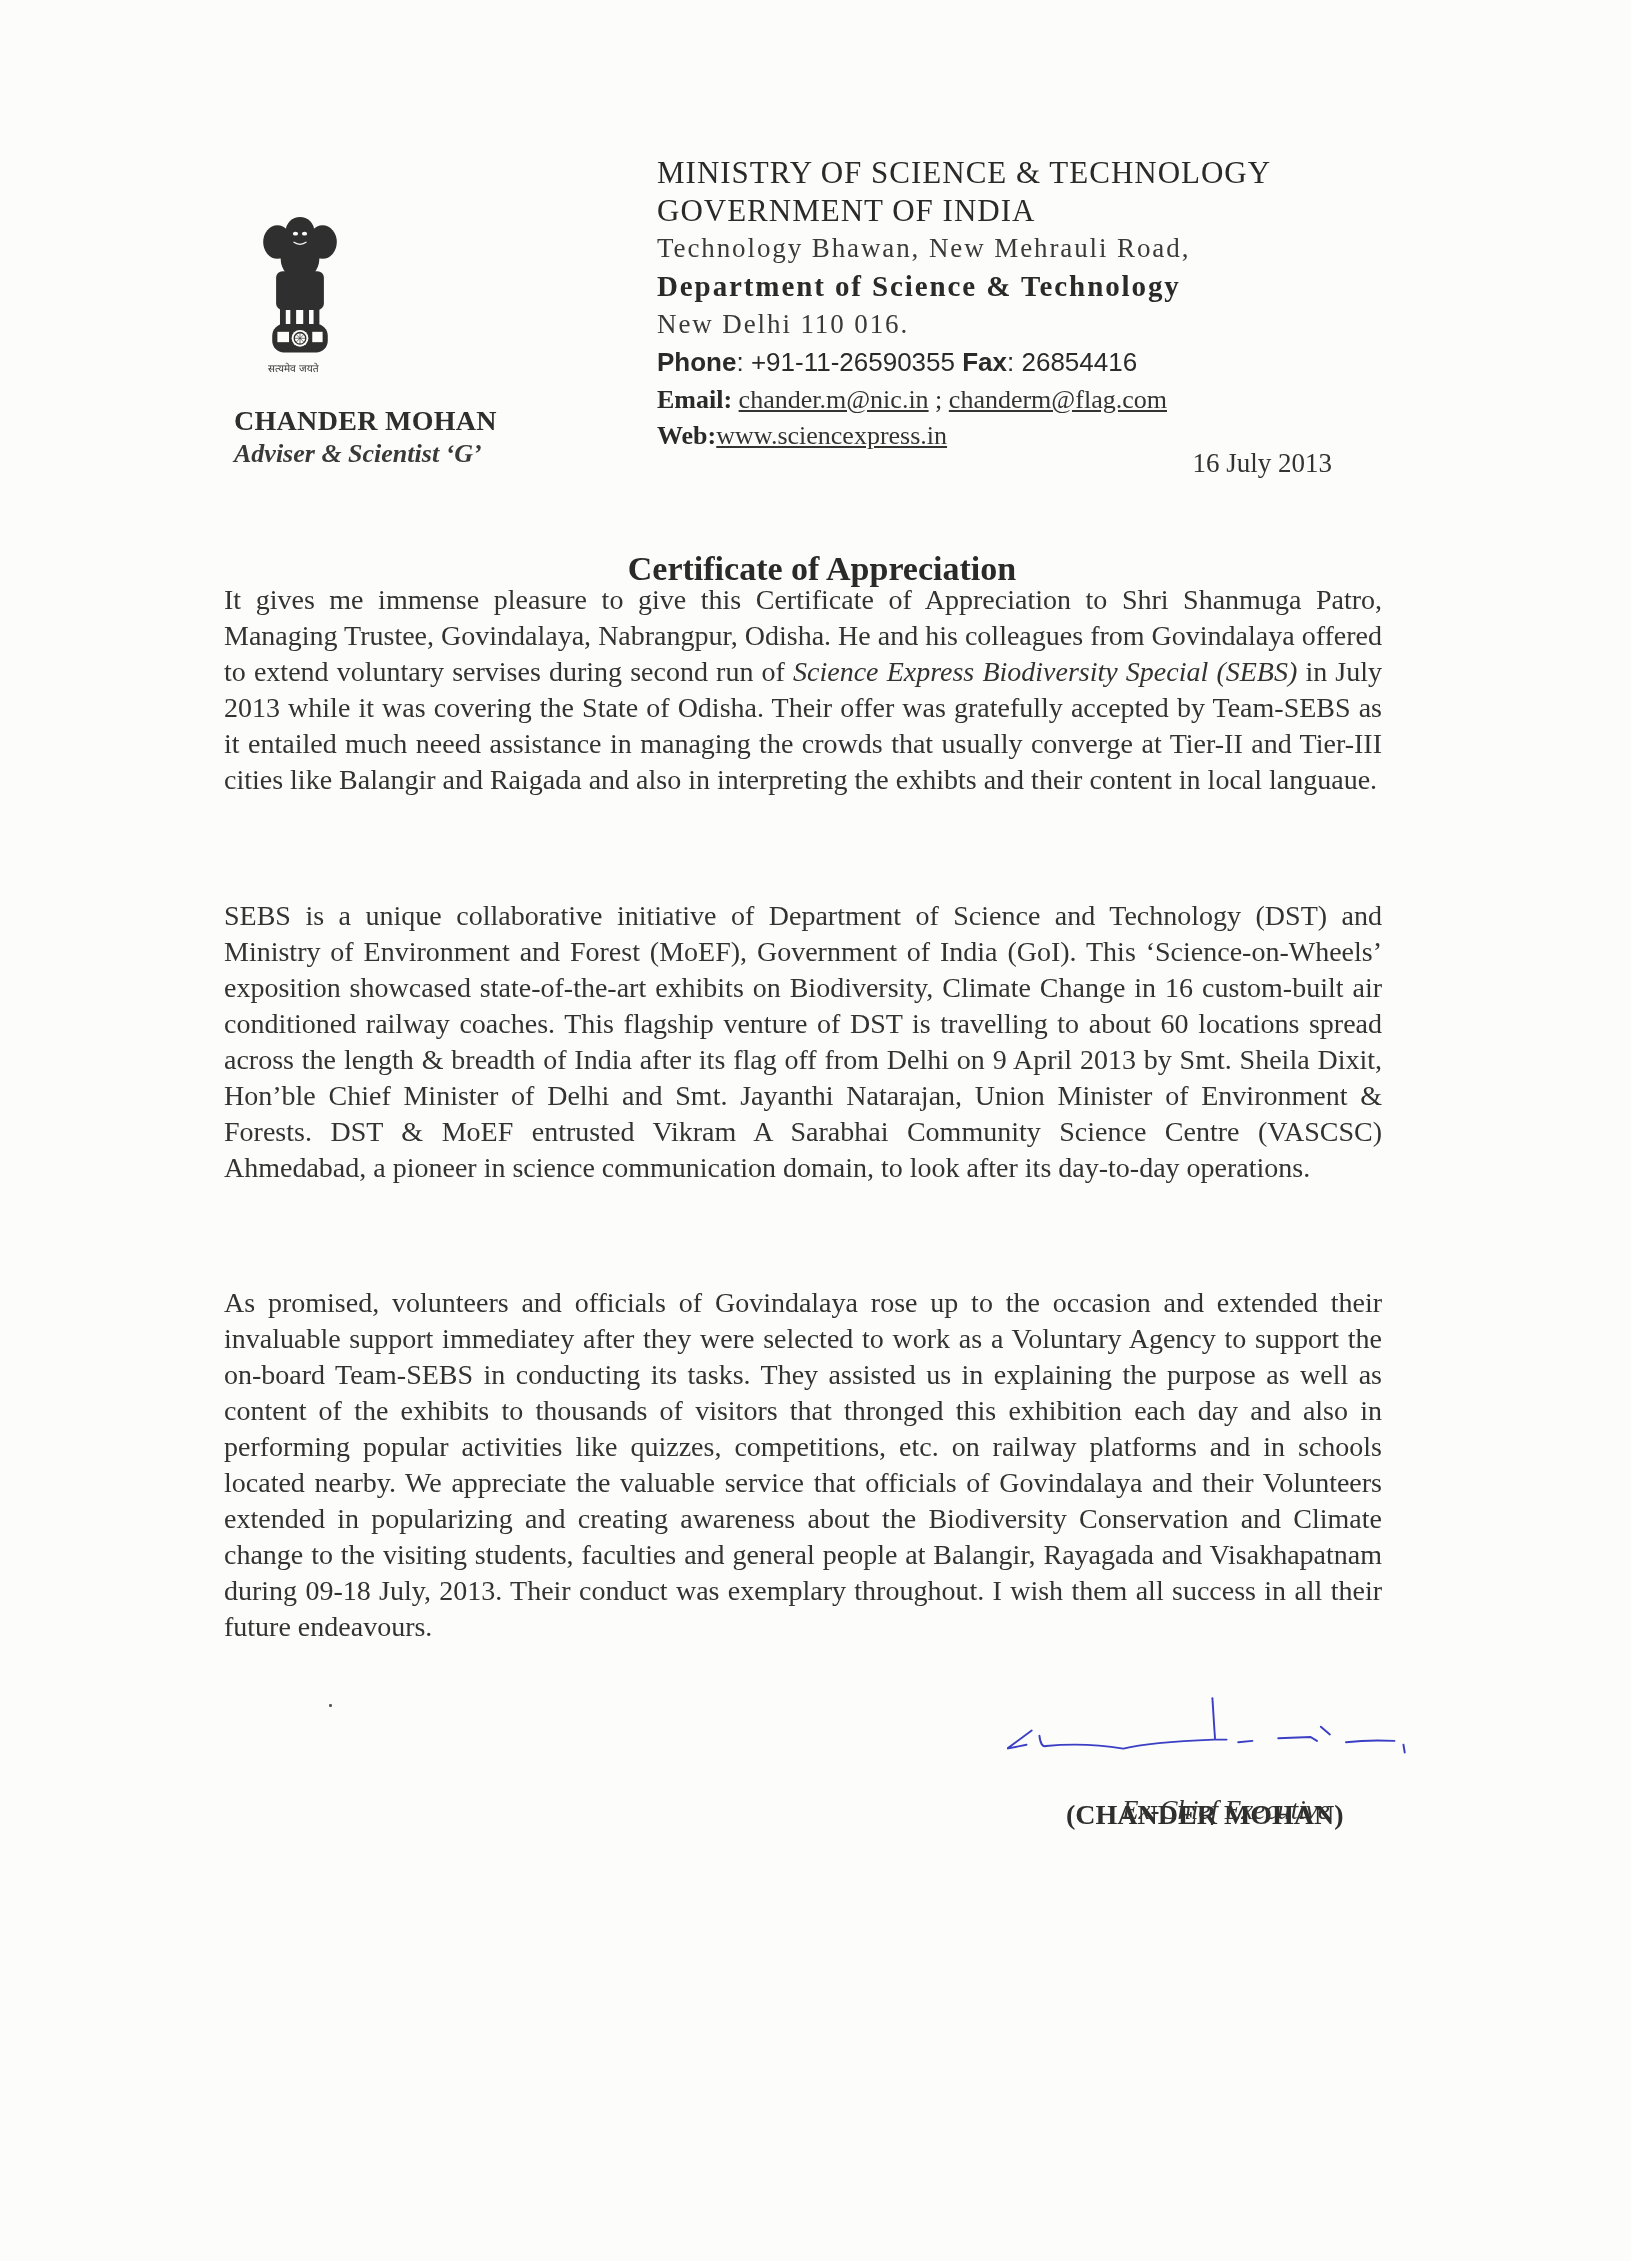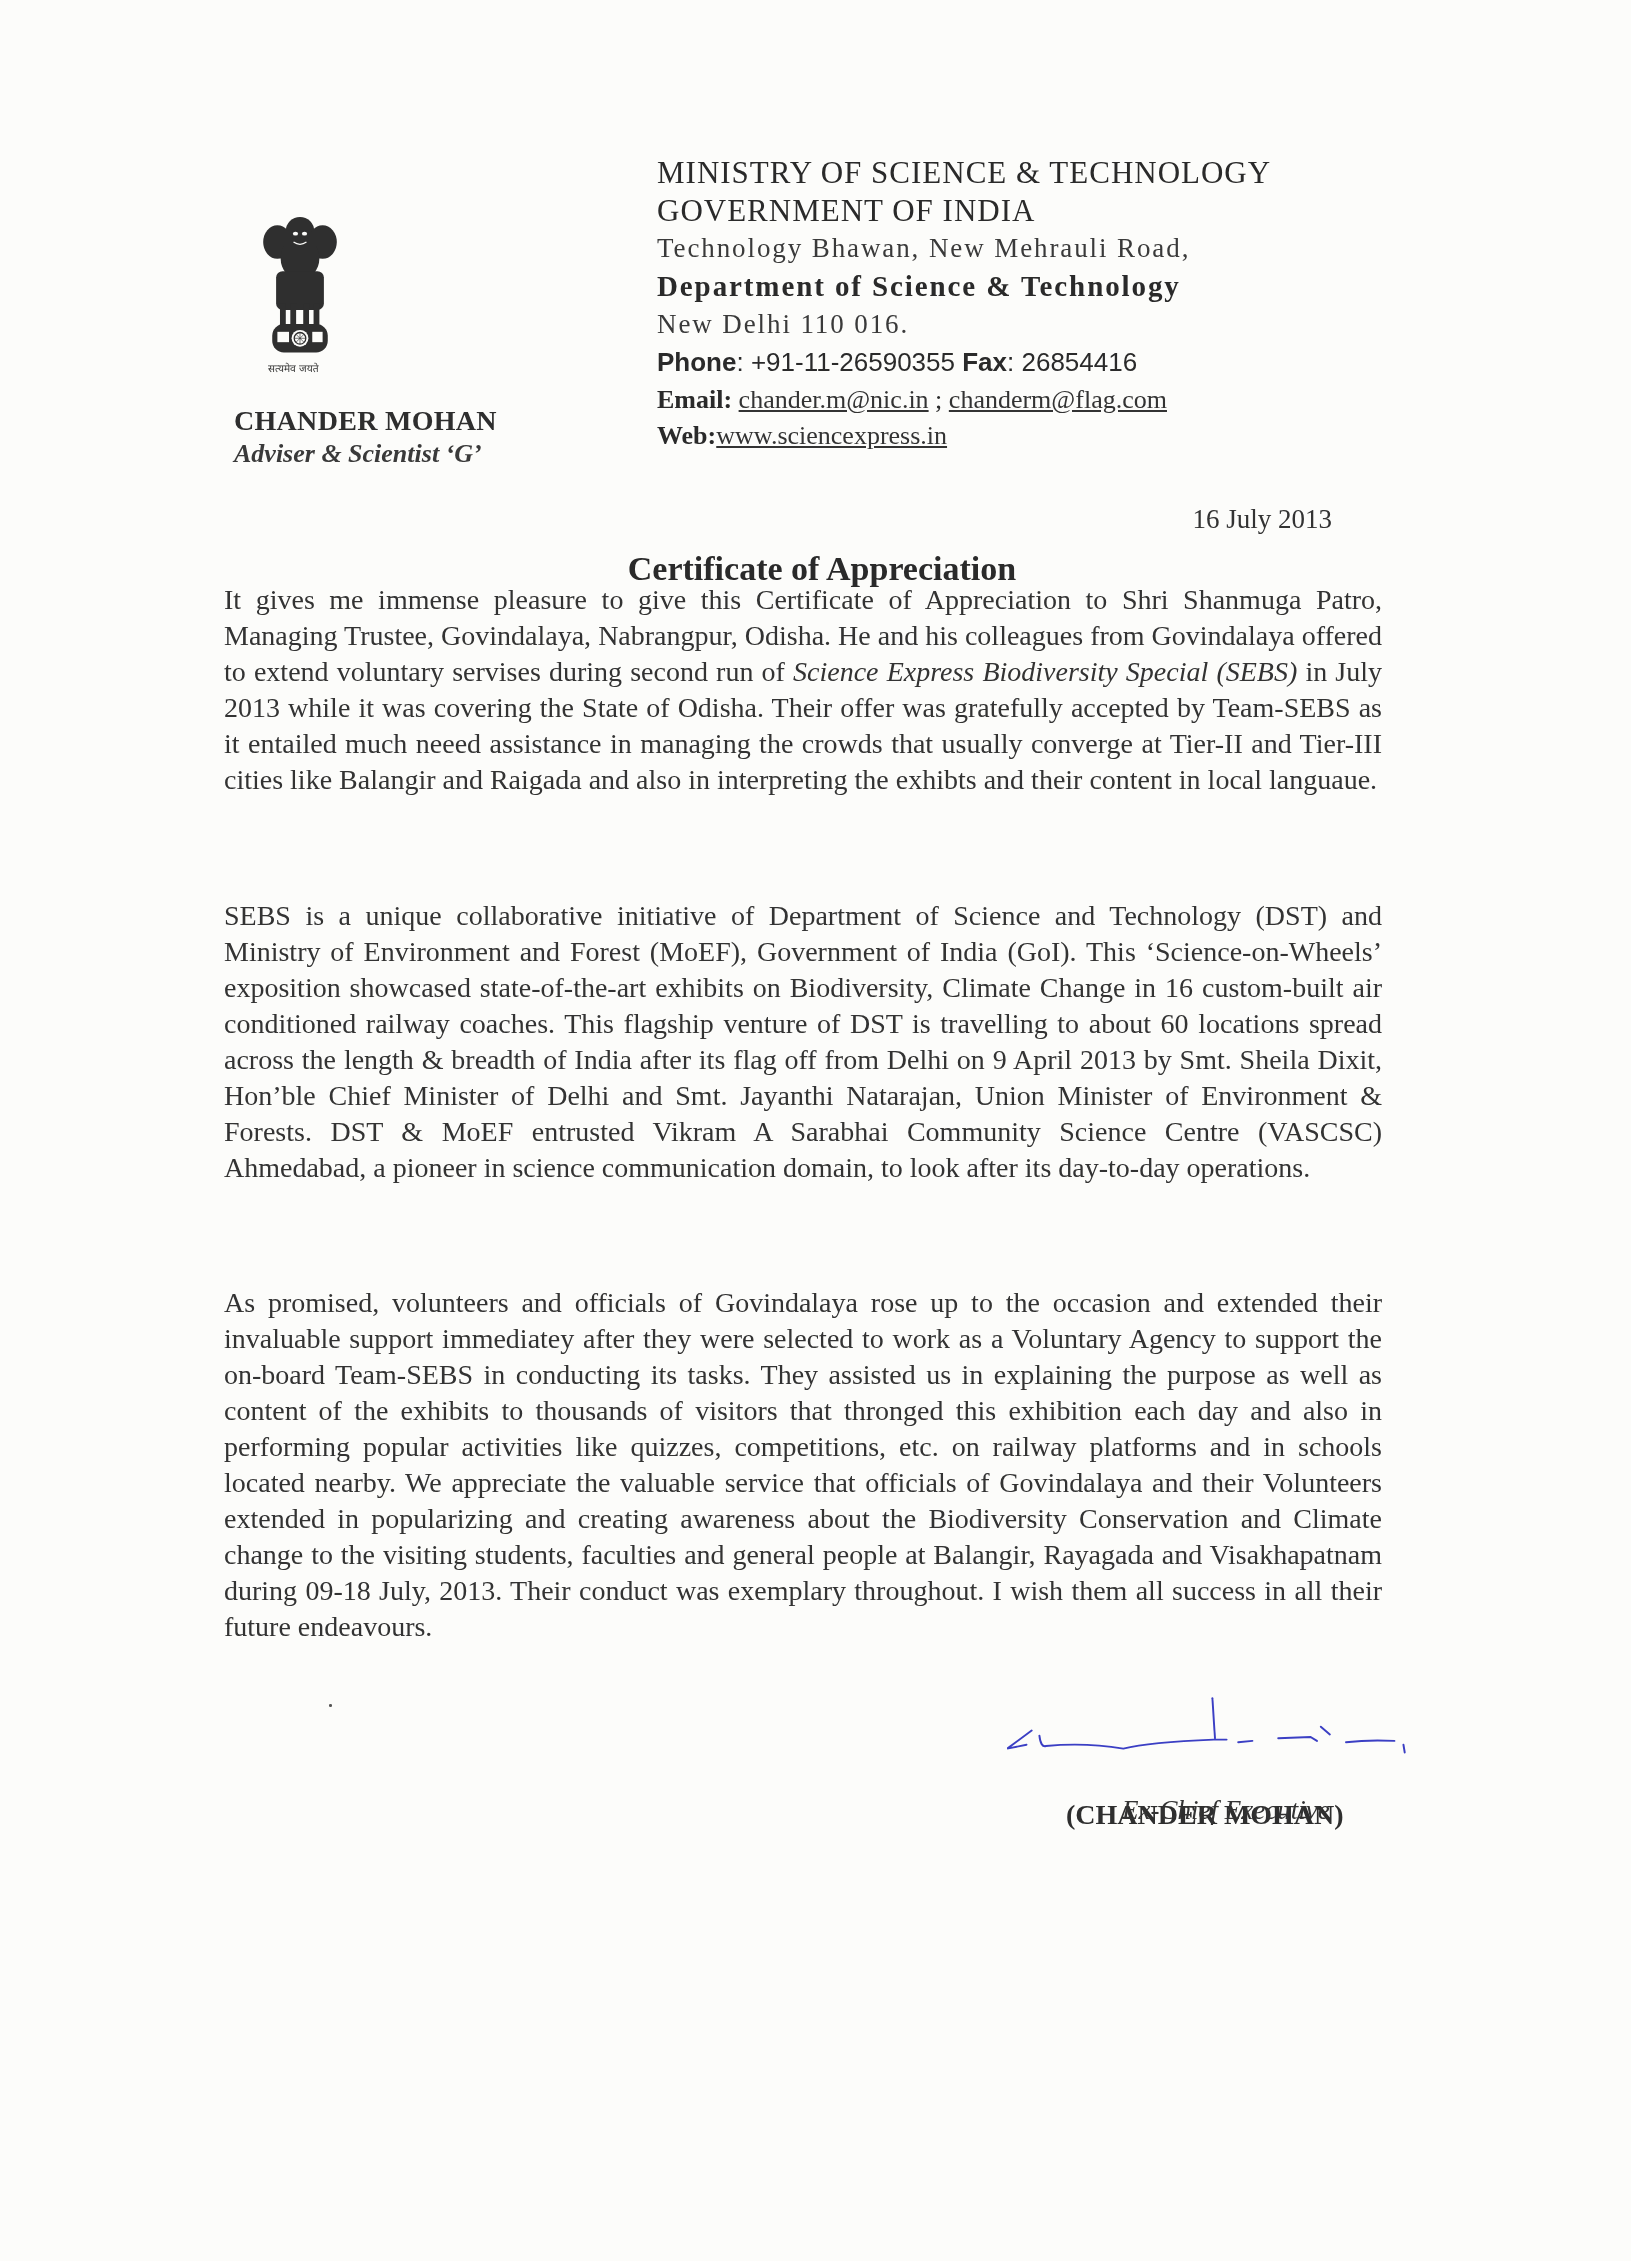--- a/index.html
+++ b/index.html
@@ -101,21 +101,21 @@
       color: #2a2a2a;
     }
     .org .email b, .org .web b { font-weight: bold; }
     .org a {
       color: #333;
       text-decoration: underline;
     }
     .date {
       position: absolute;
       right: 299px;
-      top: 504px;
+      top: 448px;
       font-size: 27px;
       color: #333;
     }
     .cert-title {
       position: absolute;
       left: 0; width: 1631px;
       top: 550px;
       text-align: center;
       font-size: 34px;
       font-weight: bold;

